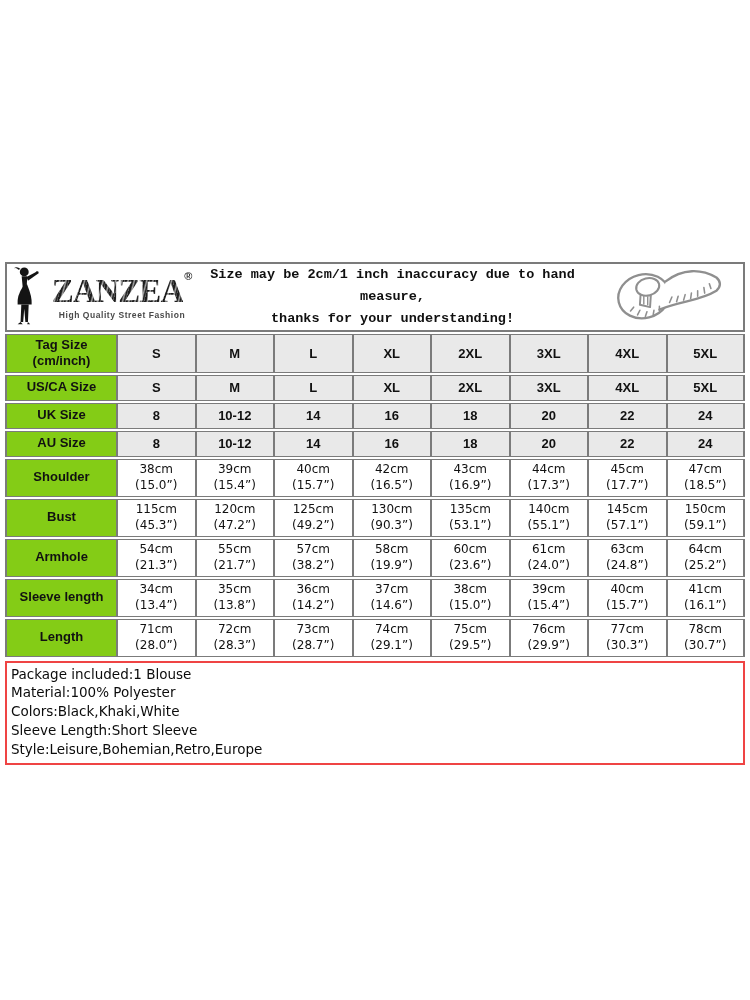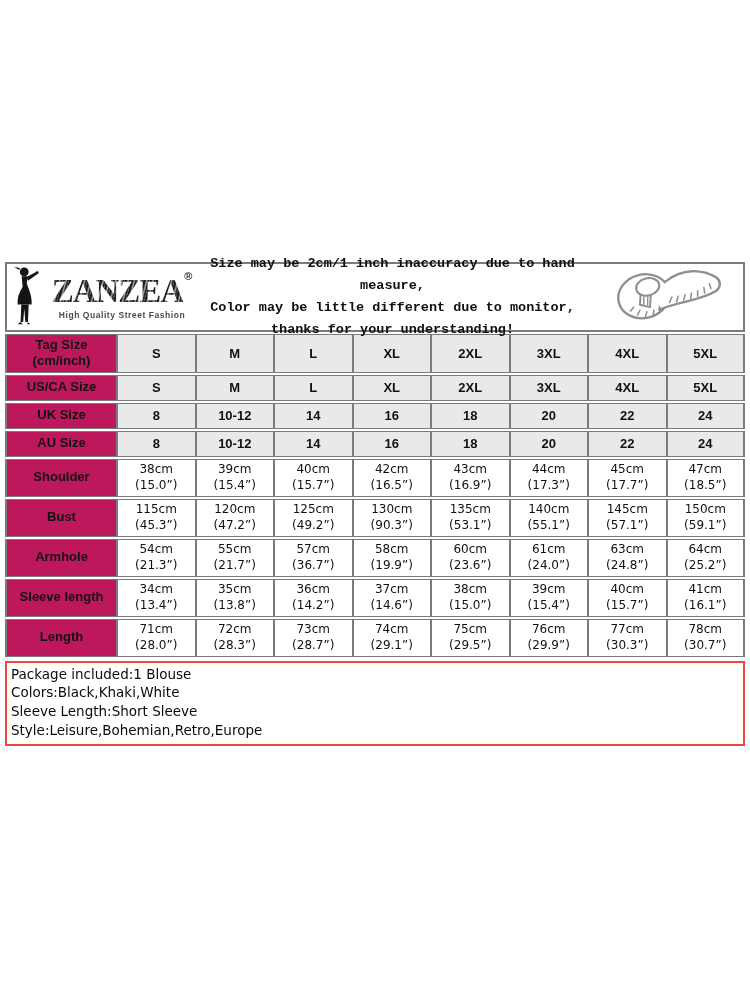--- a/index.html
+++ b/index.html
@@ -33,21 +33,21 @@
   table.size-table{
     border-collapse:separate;border-spacing:0 2px;table-layout:fixed;
     width:740px;margin-top:0;
   }
   td{
     box-sizing:border-box;border:1px solid #7b7b7b;text-align:center;
     vertical-align:middle;padding:2px 0;background:#fff;
   }
   td:first-child{border-left-width:2px;}
   td:last-child{border-right-width:2px;}
-  .label-cell{background:#be185d;font-weight:bold;font-size:13px;line-height:1.25;}
+  .label-cell{background:#84cc16;font-weight:bold;font-size:13px;line-height:1.25;}
   .value-cell{font-family:"DejaVu Sans",sans-serif;font-size:12px;color:#111;}
   .value-cell div{line-height:1.32;}
   td.shaded{background:#e9e9e9;font-family:"Liberation Sans",sans-serif;font-weight:bold;font-size:13px;height:26px;}
   tr.tall td{height:38px;}
 
   
   .info-box{
     box-sizing:border-box;margin-top:2px;border:2px solid #ef4444;
     font-family:"DejaVu Sans",sans-serif;font-size:13.5px;color:#0b0b0b;
     padding:2px 6px 4px 4px;background:#fff;
@@ -78,21 +78,20 @@
         <div class="brand-line">
           <span class="brand">ZANZEA</span>
           <span class="reg">®</span>
         </div>
         <div class="tagline">High Quality Street Fashion</div>
       </div>
     </div>
 
     <div class="disclaimer">
         <div>Size may be 2cm/1 inch inaccuracy due to hand measure,</div>
-        <div>Color may be little different due to monitor,</div>
         <div>thanks for your understanding!</div>
       </div>
 
     <div class="tape-wrap">
       <svg width="128" height="64" viewBox="0 0 150 82" xmlns="http://www.w3.org/2000/svg" fill="none" stroke="#8f8f8f" stroke-width="3" stroke-linecap="round" stroke-linejoin="round">
         <ellipse cx="44" cy="40" rx="33" ry="28" transform="rotate(-14 44 40)" fill="#ffffff"></ellipse>
         <path d="M40,36 l13,3 -1,15 -13,-3 z" fill="#ffffff" stroke-width="2.5"></path>
         <path d="M44,40 l0,10 M49,41 l0,10" stroke-width="1.8"></path>
         <ellipse cx="49" cy="28" rx="15" ry="11" transform="rotate(-14 49 28)" fill="#ffffff" stroke-width="2.6"></ellipse>
         <path d="M72,21 C94,4 118,5 137,16 C143,21 143,28 137,33 C116,46 95,45 64,57" fill="#ffffff"></path>
@@ -249,21 +248,21 @@
           <td class="value-cell">
             <div>54cm</div>
             <div>(21.3”)</div>
           </td>
           <td class="value-cell">
             <div>55cm</div>
             <div>(21.7”)</div>
           </td>
           <td class="value-cell">
             <div>57cm</div>
-            <div>(36.7”)</div>
+            <div>(38.2”)</div>
           </td>
           <td class="value-cell">
             <div>58cm</div>
             <div>(19.9”)</div>
           </td>
           <td class="value-cell">
             <div>60cm</div>
             <div>(23.6”)</div>
           </td>
           <td class="value-cell">
@@ -351,18 +350,19 @@
           <td class="value-cell">
             <div>78cm</div>
             <div>(30.7”)</div>
           </td>
         </tr>
       </tbody>
   </table>
 
   <div class="info-box">
       <div class="info-line">Package included:1 Blouse</div>
+      <div class="info-line">Material:100% Polyester</div>
       <div class="info-line">Colors:Black,Khaki,White</div>
       <div class="info-line">Sleeve Length:Short Sleeve</div>
       <div class="info-line">Style:Leisure,Bohemian,Retro,Europe</div>
     </div>
 
 </div>
 
 </body></html>

